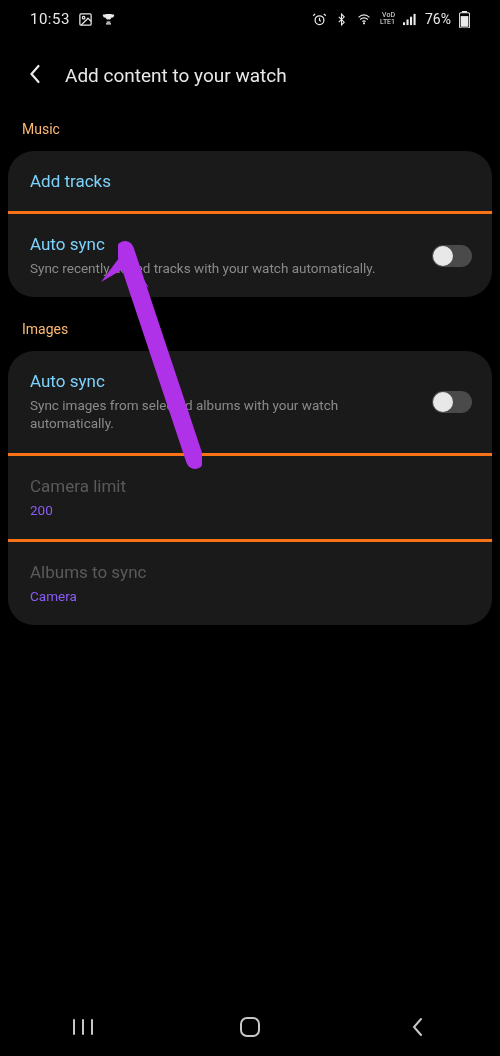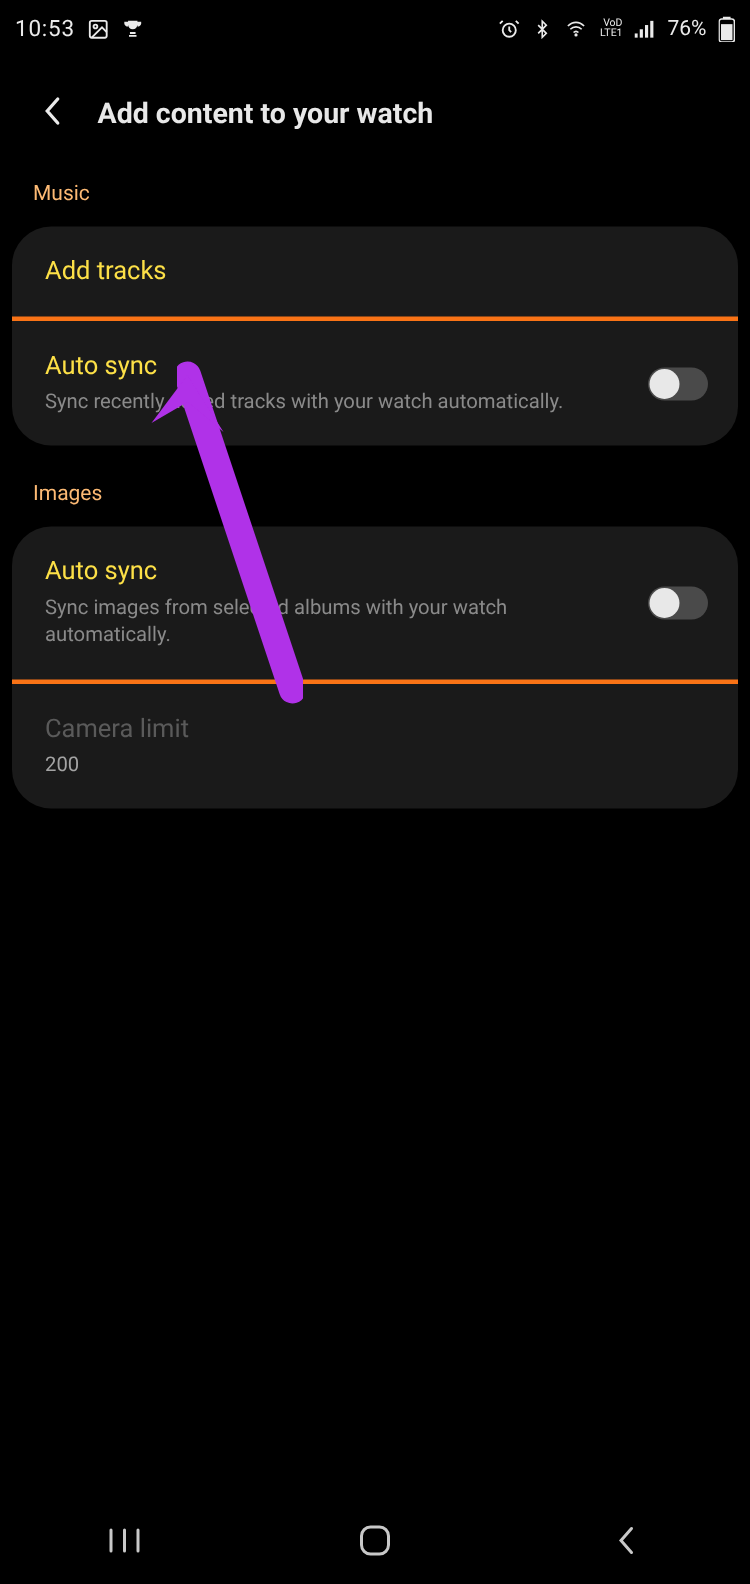--- a/index.html
+++ b/index.html
@@ -1,38 +1,38 @@
 <!DOCTYPE html>
 <html><head>
 <meta charset="utf-8">
 <style>
   html,body{margin:0;padding:0;background:#000;color:#fff;
     font-family:-apple-system,BlinkMacSystemFont,"Segoe UI",Roboto,Arial,sans-serif;
     width:500px;height:1056px;overflow:hidden;position:relative}
   
   .status-bar{display:flex;justify-content:space-between;align-items:center;
-    height:38px;padding:0 10px;font-size:15px;color:#eaeaea}
+    height:38px;padding:0 30px;font-size:15px;color:#eaeaea}
   .status-left,.status-right{display:flex;align-items:center;gap:8px}
   .status-left .time{letter-spacing:0.5px}
   .ic{display:inline-flex;align-items:center;justify-content:center}
   
   .header{display:flex;align-items:center;gap:18px;padding:20px 18px 22px 18px}
   .back-btn{background:none;border:0;padding:6px;margin-left:4px;cursor:pointer}
-  .header-title{font-size:19px;color:#e8e8e8;font-weight:700}
+  .header-title{font-size:19px;color:#e8e8e8;font-weight:400}
   
   .section-label{font-size:14px;color:#fdba74;padding:6px 22px 10px 22px}
   
   .card{background:#1a1a1a;border-radius:26px;margin:4px 8px 18px 8px;overflow:hidden}
   .row{padding:20px 22px;position:relative}
   .row.clickable{cursor:pointer}
   .row + .row{border-top:3px solid #f97316}
-  .row-title{font-size:17px;color:#fde047}
+  .row-title{font-size:17px;color:#7dd3fc}
   .row-title.disabled{color:#5a5a5a}
   .row-sub{font-size:13.5px;color:#8a8a8a;margin-top:5px;line-height:1.35;max-width:360px}
-  .row-sub.disabled{color:#a3a3a3}
+  .row-sub.disabled{color:#8b5cf6}
   .toggle{position:absolute;right:20px;top:50%;transform:translateY(-50%)}
   .toggle-track{width:40px;height:22px;border-radius:11px;background:#4a4a4a;position:relative}
   .toggle-thumb{width:20px;height:20px;border-radius:50%;background:#e8e8e8;position:absolute;top:1px;left:1px}
   
   .arrow{position:absolute;top:210px;left:95px;pointer-events:none}
   
   .nav-bar{position:absolute;bottom:0;left:0;right:0;height:56px;display:flex;
     justify-content:space-around;align-items:center;background:#000}
   .nav-btn{background:none;border:0;padding:10px;cursor:pointer;display:flex;align-items:center;justify-content:center;width:60px}
 </style>
@@ -128,20 +128,24 @@
     <div class="toggle">
       <div class="toggle-track">
           <div class="toggle-thumb"></div>
         </div>
     </div>
   </div>
   <div class="row">
     <div class="row-title disabled">Camera limit</div>
     <div class="row-sub disabled">200</div>
   </div>
+  <div class="row">
+    <div class="row-title disabled">Albums to sync</div>
+    <div class="row-sub disabled">Camera</div>
+  </div>
 </div>
 
 <svg class="arrow" width="120" height="260" viewBox="0 0 120 260">
   <defs>
     <filter id="blur">
         <feGaussianBlur stdDeviation="0.4"></feGaussianBlur>
       </filter>
   </defs>
   <path d="M30 40 L100 250" stroke="#b030e8" stroke-width="18" stroke-linecap="round" filter="url(#blur)"></path>
   <path d="M30 40 L6 72 L30 58 L54 78 Z" fill="#b030e8" filter="url(#blur)"></path>

